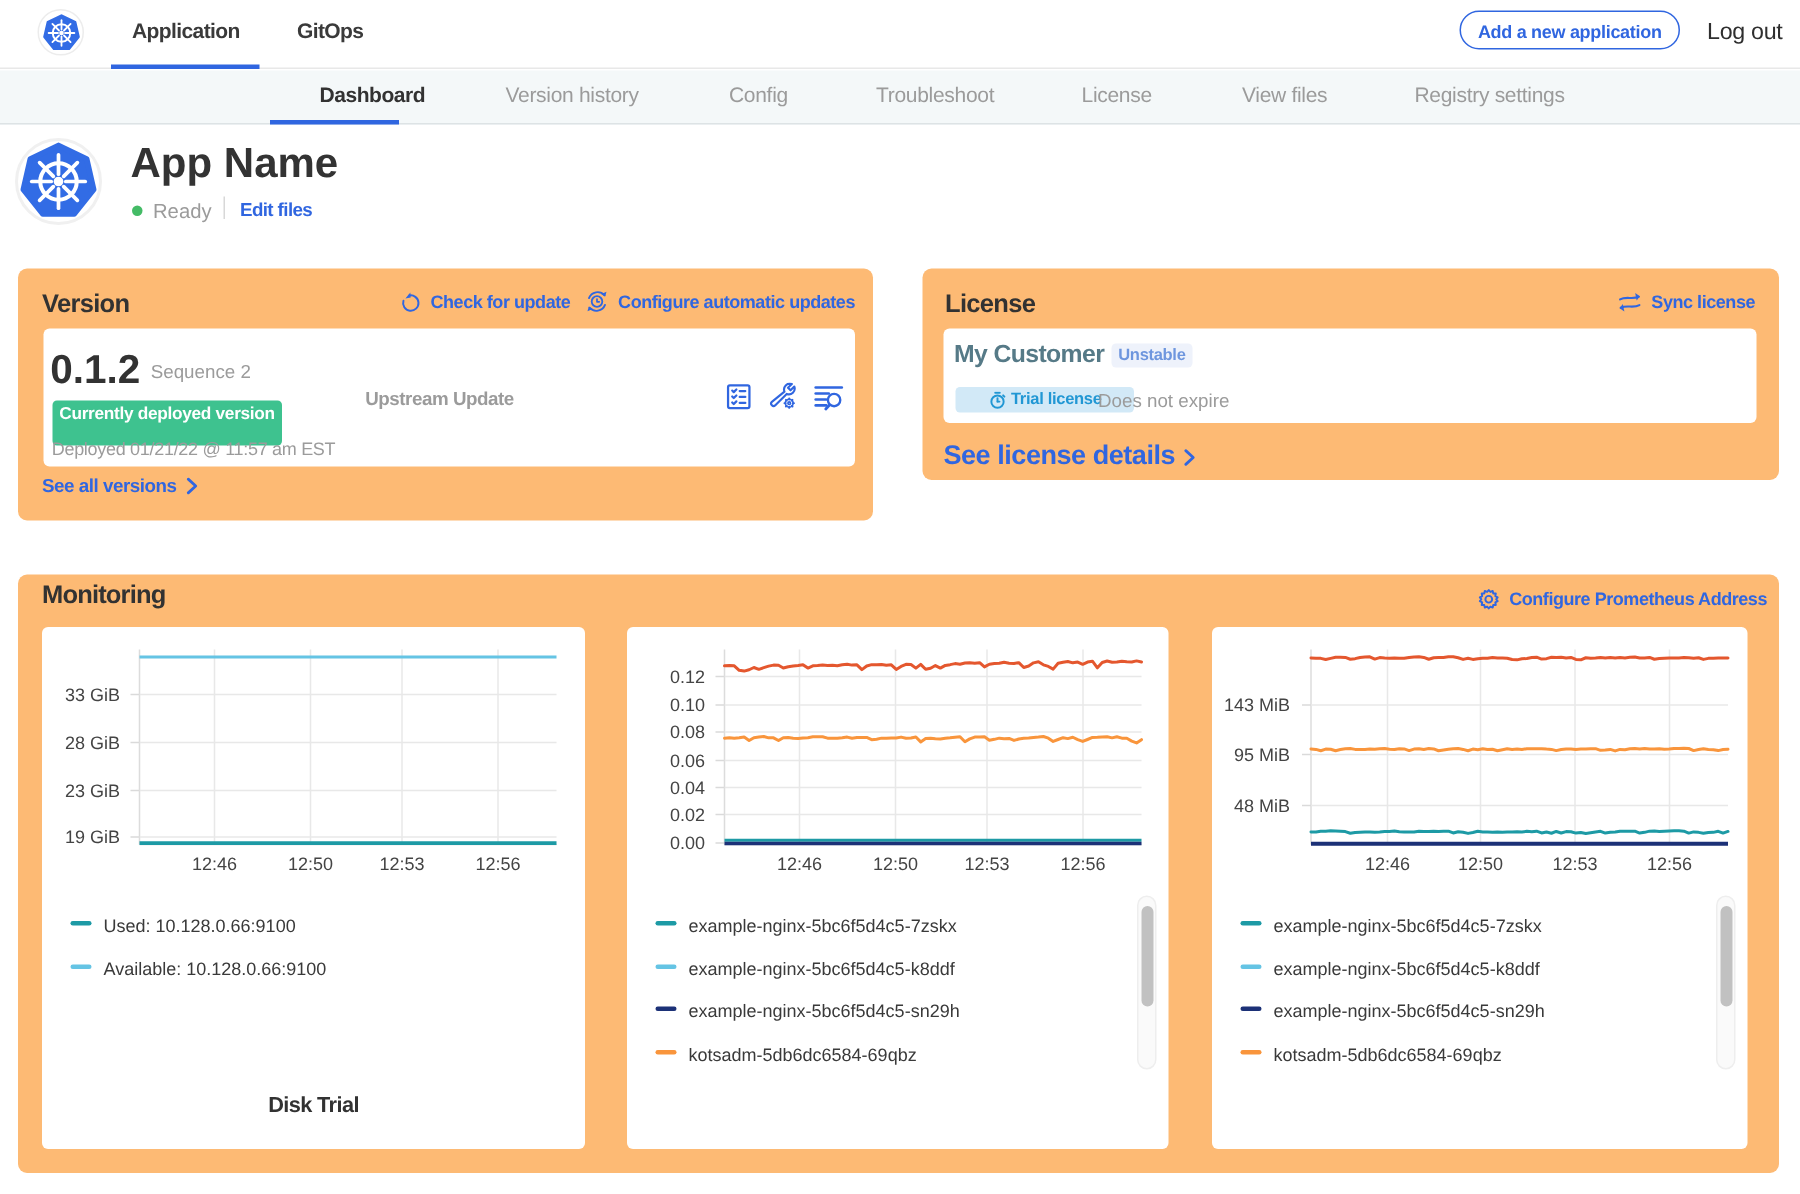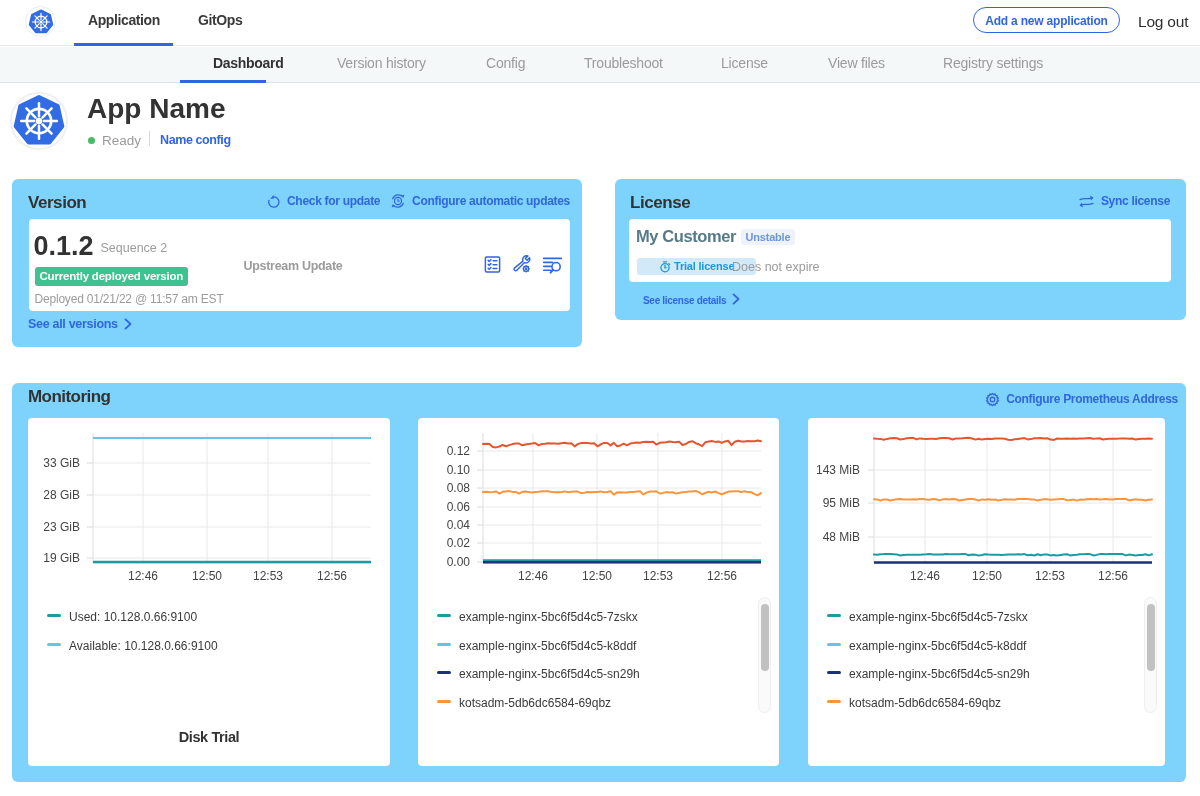--- a/index.html
+++ b/index.html
@@ -1,21 +1,21 @@
 <!DOCTYPE html>
 <html><head><meta charset="utf-8"><style>
 * { margin:0; padding:0; box-sizing:border-box; }
 html,body { font-family:"Liberation Sans",sans-serif; background:#fff; width:1200px; height:796px; overflow:hidden; }
 body { position:relative; }
 .abs { position:absolute; }
 .b { font-weight:bold; }
 .link { color:#3066e0; font-weight:bold; font-size:12px; letter-spacing:-0.3px; white-space:nowrap; }
 .rlink { position:absolute; display:flex; align-items:center; }
 .rlink svg { margin-right:6px; flex:none; }
-.card { position:absolute; background:#7dd3fc; border-radius:6px; }
+.card { position:absolute; background:#fdba74; border-radius:6px; }
 .wcard { position:absolute; background:#fff; border-radius:4px; }
 .ctitle { position:absolute; width:100%; text-align:center; top:311px; font-size:14.5px; font-weight:bold; letter-spacing:-0.4px; color:#323232; }
 .tab { position:absolute; top:54.5px; font-size:14px; color:#9b9b9b; letter-spacing:-0.2px;padding-left:24px; }
 </style></head>
 <body>
 
 <div class="abs" style="left:0;top:0;width:1200px;height:46px;background:#fff;border-bottom:1px solid #e8e8e8;"></div>
 <div class="abs" style="left:25px;top:6px;width:31px;height:31px;border-radius:50%;border:1px solid #ececec;background:#fff;display:flex;align-items:center;justify-content:center;">
     <svg width="26" height="26" viewBox="0 0 100 100">
       <polygon points="50.0,5.5 84.8,22.3 93.4,59.9 69.3,90.1 30.7,90.1 6.6,59.9 15.2,22.3" fill="#326ce5" stroke="#326ce5" stroke-width="7" stroke-linejoin="round"></polygon>
@@ -59,21 +59,21 @@
       <line x1="43.6" y1="56.4" x2="26.7" y2="73.3" stroke="#fff" stroke-width="4.6" stroke-linecap="round"></line>
       <line x1="41.0" y1="50.0" x2="17.0" y2="50.0" stroke="#fff" stroke-width="4.6" stroke-linecap="round"></line>
       <line x1="43.6" y1="43.6" x2="26.7" y2="26.7" stroke="#fff" stroke-width="4.6" stroke-linecap="round"></line>
       <circle cx="50" cy="50" r="6" fill="#fff"></circle>
     </svg>
   </div>
 <div class="abs b" style="left:87px;top:93px;font-size:28px;color:#333;">App Name</div>
 <div class="abs" style="left:88px;top:137px;width:7px;height:7px;border-radius:50%;background:#44bb66;"></div>
 <div class="abs" style="left:102px;top:133px;font-size:13.5px;color:#9b9b9b;">Ready</div>
 <div class="abs" style="left:149px;top:131px;width:1px;height:15px;background:#d8d8d8;"></div>
-<div class="abs b" style="left:160px;top:132.5px;font-size:12.5px;letter-spacing:-0.4px;color:#3066e0;">Name config</div>
+<div class="abs b" style="left:160px;top:132.5px;font-size:12.5px;letter-spacing:-0.4px;color:#3066e0;">Edit files</div>
 
 <div class="card" style="left:12px;top:179px;width:570px;height:168px;">
   <div class="abs b" style="left:16px;top:14px;font-size:17px;letter-spacing:-0.45px;color:#323232;">Version</div>
   <div class="rlink" style="left:254px;top:13px;height:18px;">
       <svg width="15" height="15" viewBox="0 0 24 24" fill="none" stroke="#3066e0" stroke-width="2.1" stroke-linecap="round">
         <path d="M10.6 4.9 A 8.2 8.2 0 1 1 4.75 10.4"></path>
         <polygon points="12.1,1.6 12.5,7.0 6.8,7.9" fill="#3066e0" stroke="none"></polygon>
       </svg>
       <span class="link">Check for update</span>
     </div>
@@ -84,21 +84,21 @@
         <path d="M20.0 15.4 A 9.2 9.2 0 0 1 4.5 18.2"></path>
         <polygon points="2.5,21.8 3.8,17.1 7.8,19.5" fill="#3066e0" stroke="none"></polygon>
         <circle cx="12" cy="12" r="5.3" stroke-width="1.8"></circle>
         <polyline points="12,9.6 12,12.3 14.2,12.3" stroke-width="1.7"></polyline>
       </svg>
       <span class="link">Configure automatic updates</span>
     </div>
   <div class="wcard" style="left:16.5px;top:40px;width:541px;height:92px;">
      <div class="abs b" style="left:5px;top:11.5px;font-size:27px;color:#323232;">0.1.2</div>
      <div class="abs" style="left:72px;top:21.5px;font-size:12.5px;color:#9b9b9b;">Sequence 2</div>
-     <div class="abs b" style="left:6px;top:48px;height:19px;background:#3ec28f;border-radius:3px;color:#fff;font-size:11.5px;letter-spacing:-0.2px;line-height:18px;padding:0 5px;">Currently deployed version</div>
+     <div class="abs b" style="left:6px;top:48px;height:30px;background:#3ec28f;border-radius:3px;color:#fff;font-size:11.5px;letter-spacing:-0.2px;line-height:18px;padding:0 5px;">Currently deployed version</div>
      <div class="abs" style="left:6px;top:73px;font-size:12px;letter-spacing:-0.2px;color:#9b9b9b;">Deployed 01/21/22 @ 11:57 am EST</div>
      <div class="abs b" style="left:215px;top:40px;font-size:12.5px;letter-spacing:-0.3px;color:#9b9b9b;">Upstream Update</div>
      <div class="abs" style="left:454px;top:36px;"><svg width="19" height="19" viewBox="0 0 24 24" fill="none" stroke="#3066e0" stroke-width="1.9" stroke-linecap="round" stroke-linejoin="round">
           <rect x="3" y="2.5" width="18" height="19" rx="1.5"></rect>
           <polyline points="6.5,6.8 7.8,8.1 10,5.9"></polyline>
           <line x1="12.8" y1="7.2" x2="17.5" y2="7.2"></line>
           <polyline points="6.5,11.8 7.8,13.1 10,10.9"></polyline>
           <line x1="12.8" y1="12.2" x2="17.5" y2="12.2"></line>
           <polyline points="6.5,16.8 7.8,18.1 10,15.9"></polyline>
           <line x1="12.8" y1="17.2" x2="17.5" y2="17.2"></line>
@@ -153,21 +153,21 @@
           <circle cx="12" cy="13.5" r="8.2"></circle>
           <line x1="12" y1="13.5" x2="12" y2="8.8"></line>
           <line x1="12" y1="13.5" x2="14.8" y2="13.5" stroke-width="2.2"></line>
           <line x1="9" y1="1.6" x2="15" y2="1.6"></line>
           <line x1="19.5" y1="5.2" x2="21.2" y2="6.9"></line>
         </svg>
         <span style="margin-left:3px;">Trial license</span>
       </div>
     <div class="abs" style="left:103px;top:41px;font-size:12.5px;color:#9b9b9b;">Does not expire</div>
   </div>
-  <div class="abs link" style="left:28px;top:114px;font-size:10px;">See license details<svg width="10" height="12" viewBox="0 0 12 14" fill="none" stroke="#3066e0" stroke-width="2.2" stroke-linecap="round" stroke-linejoin="round" style="vertical-align:-1.5px;margin-left:5px">
+  <div class="abs link" style="left:14px;top:114px;font-size:18px;">See license details<svg width="10" height="12" viewBox="0 0 12 14" fill="none" stroke="#3066e0" stroke-width="2.2" stroke-linecap="round" stroke-linejoin="round" style="vertical-align:-1.5px;margin-left:5px">
         <polyline points="3,1.5 9,7 3,12.5"></polyline>
       </svg></div>
 </div>
 
 <div class="card" style="left:12px;top:383px;width:1174px;height:399px;">
   <div class="abs b" style="left:16px;top:3.5px;font-size:17px;letter-spacing:-0.55px;color:#323232;">Monitoring</div>
   <div class="rlink" style="right:8px;top:8px;height:16px;">
       <svg width="15" height="15" viewBox="0 0 24 24" fill="none" stroke="#3066e0" stroke-width="2.1">
         <path d="M12 2.2 L13.8 4.2 16.2 3.1 16.8 5.8 19.5 5.9 19 8.6 21.5 9.9 19.9 12 21.5 14.1 19 15.4 19.5 18.1 16.8 18.2 16.2 20.9 13.8 19.8 12 21.8 10.2 19.8 7.8 20.9 7.2 18.2 4.5 18.1 5 15.4 2.5 14.1 4.1 12 2.5 9.9 5 8.6 4.5 5.9 7.2 5.8 7.8 3.1 10.2 4.2 Z" stroke-linejoin="round"></path>
         <circle cx="12" cy="12" r="3.6"></circle>

